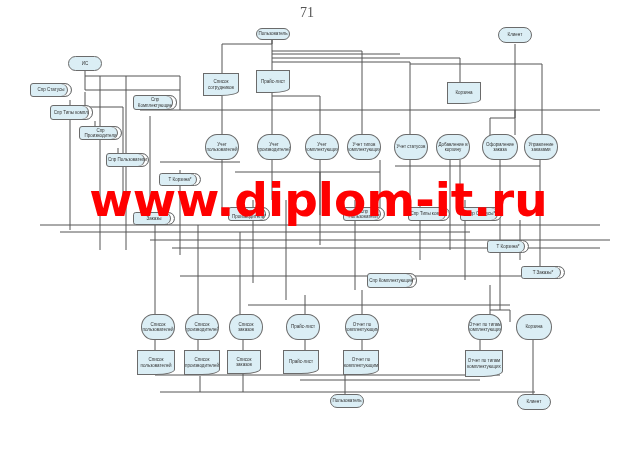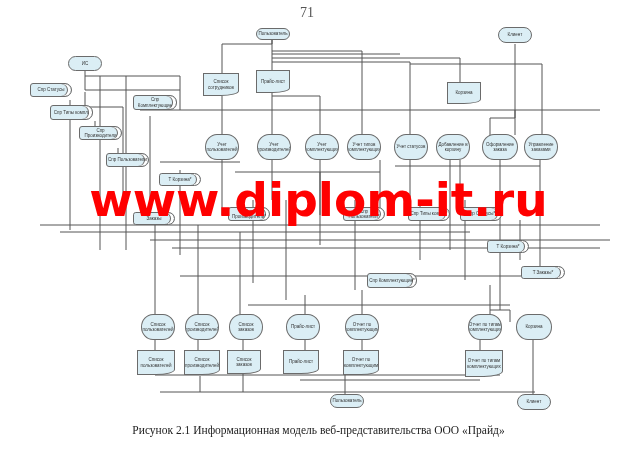--- a/index.html
+++ b/index.html
@@ -149,14 +149,13 @@
   <div class="node doc" style="left:184px;top:350px;width:36px;height:25px;">Список производителей</div>
   <div class="node doc" style="left:227px;top:350px;width:34px;height:24px;">Список заказов</div>
   <div class="node doc" style="left:283px;top:350px;width:36px;height:24px;">Прайс-лист</div>
   <div class="node doc" style="left:343px;top:350px;width:36px;height:25px;">Отчет по комплектующим</div>
   <div class="node doc" style="left:465px;top:350px;width:38px;height:27px;">Отчет по типам комплектующих</div>
 
   <div class="node terminal" style="left:330px;top:394px;width:34px;height:14px;">Пользователь</div>
   <div class="node terminal" style="left:517px;top:394px;width:34px;height:16px;">Клиент</div>
 
   <div class="watermark">www.diplom-it.ru</div>
-  <div class="caption">Рисунок 2.1 Информационная модель веб-представительства ООО «Прайд»</div>
 </div>
 
 </body></html>

